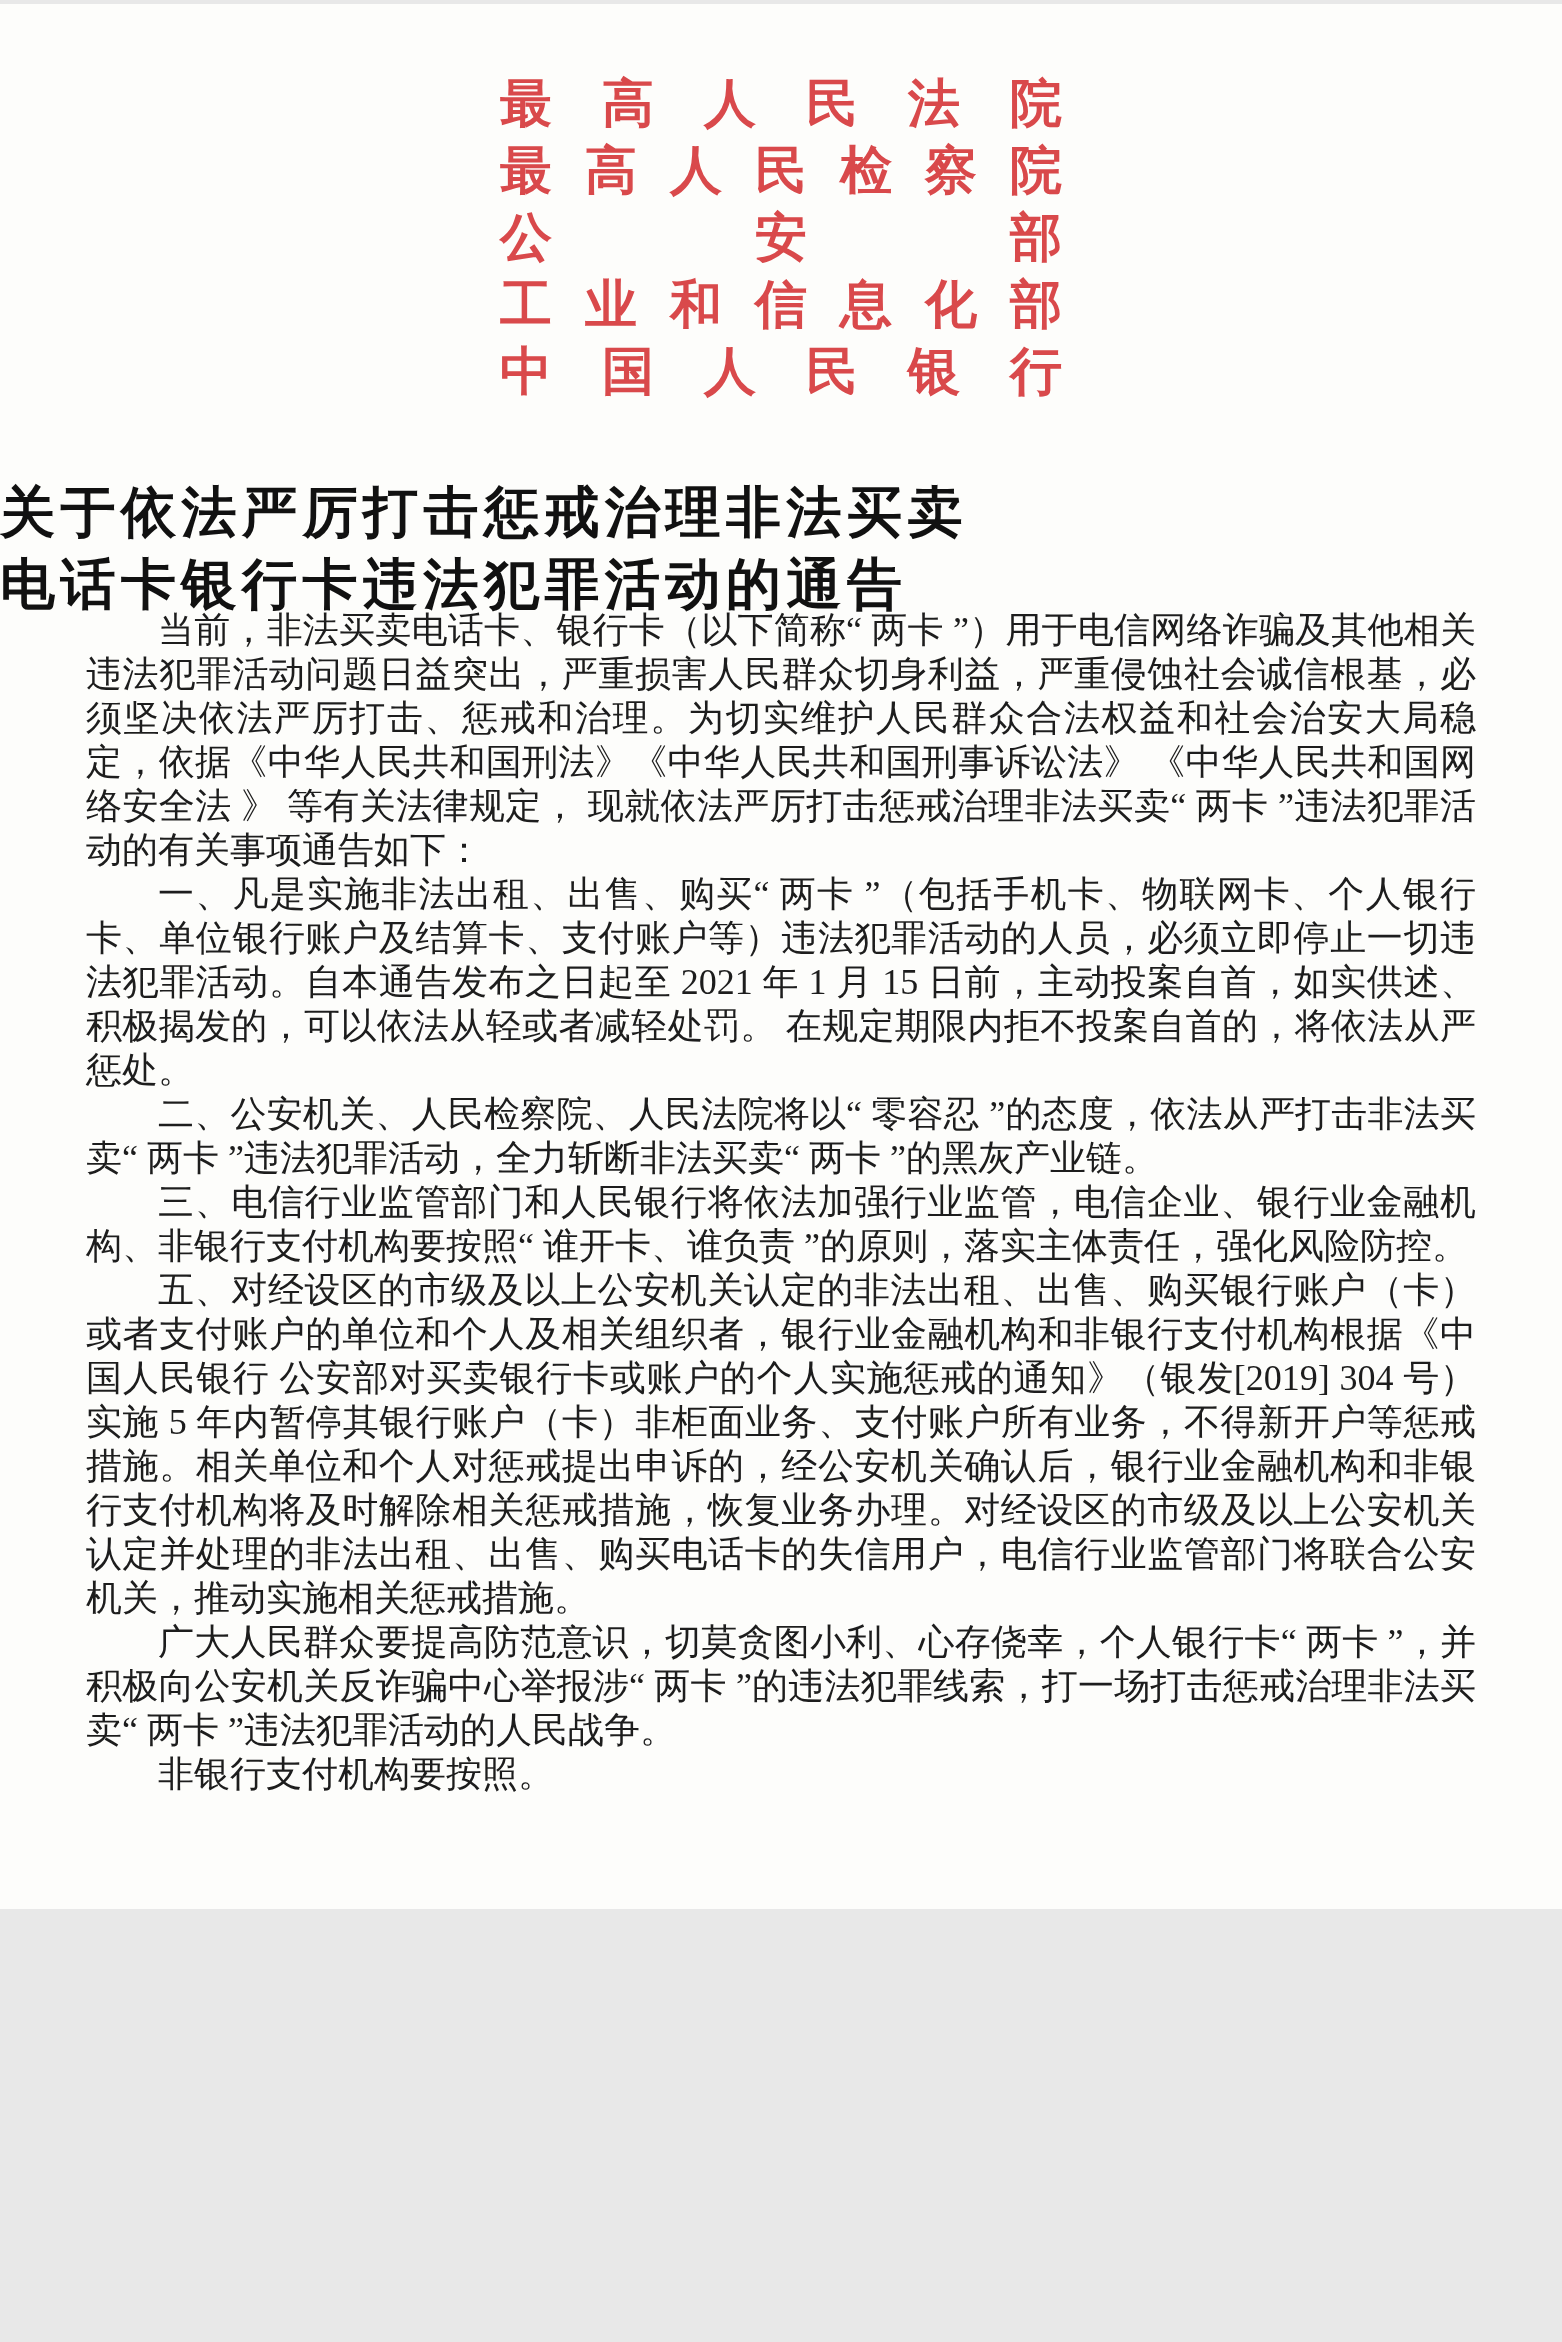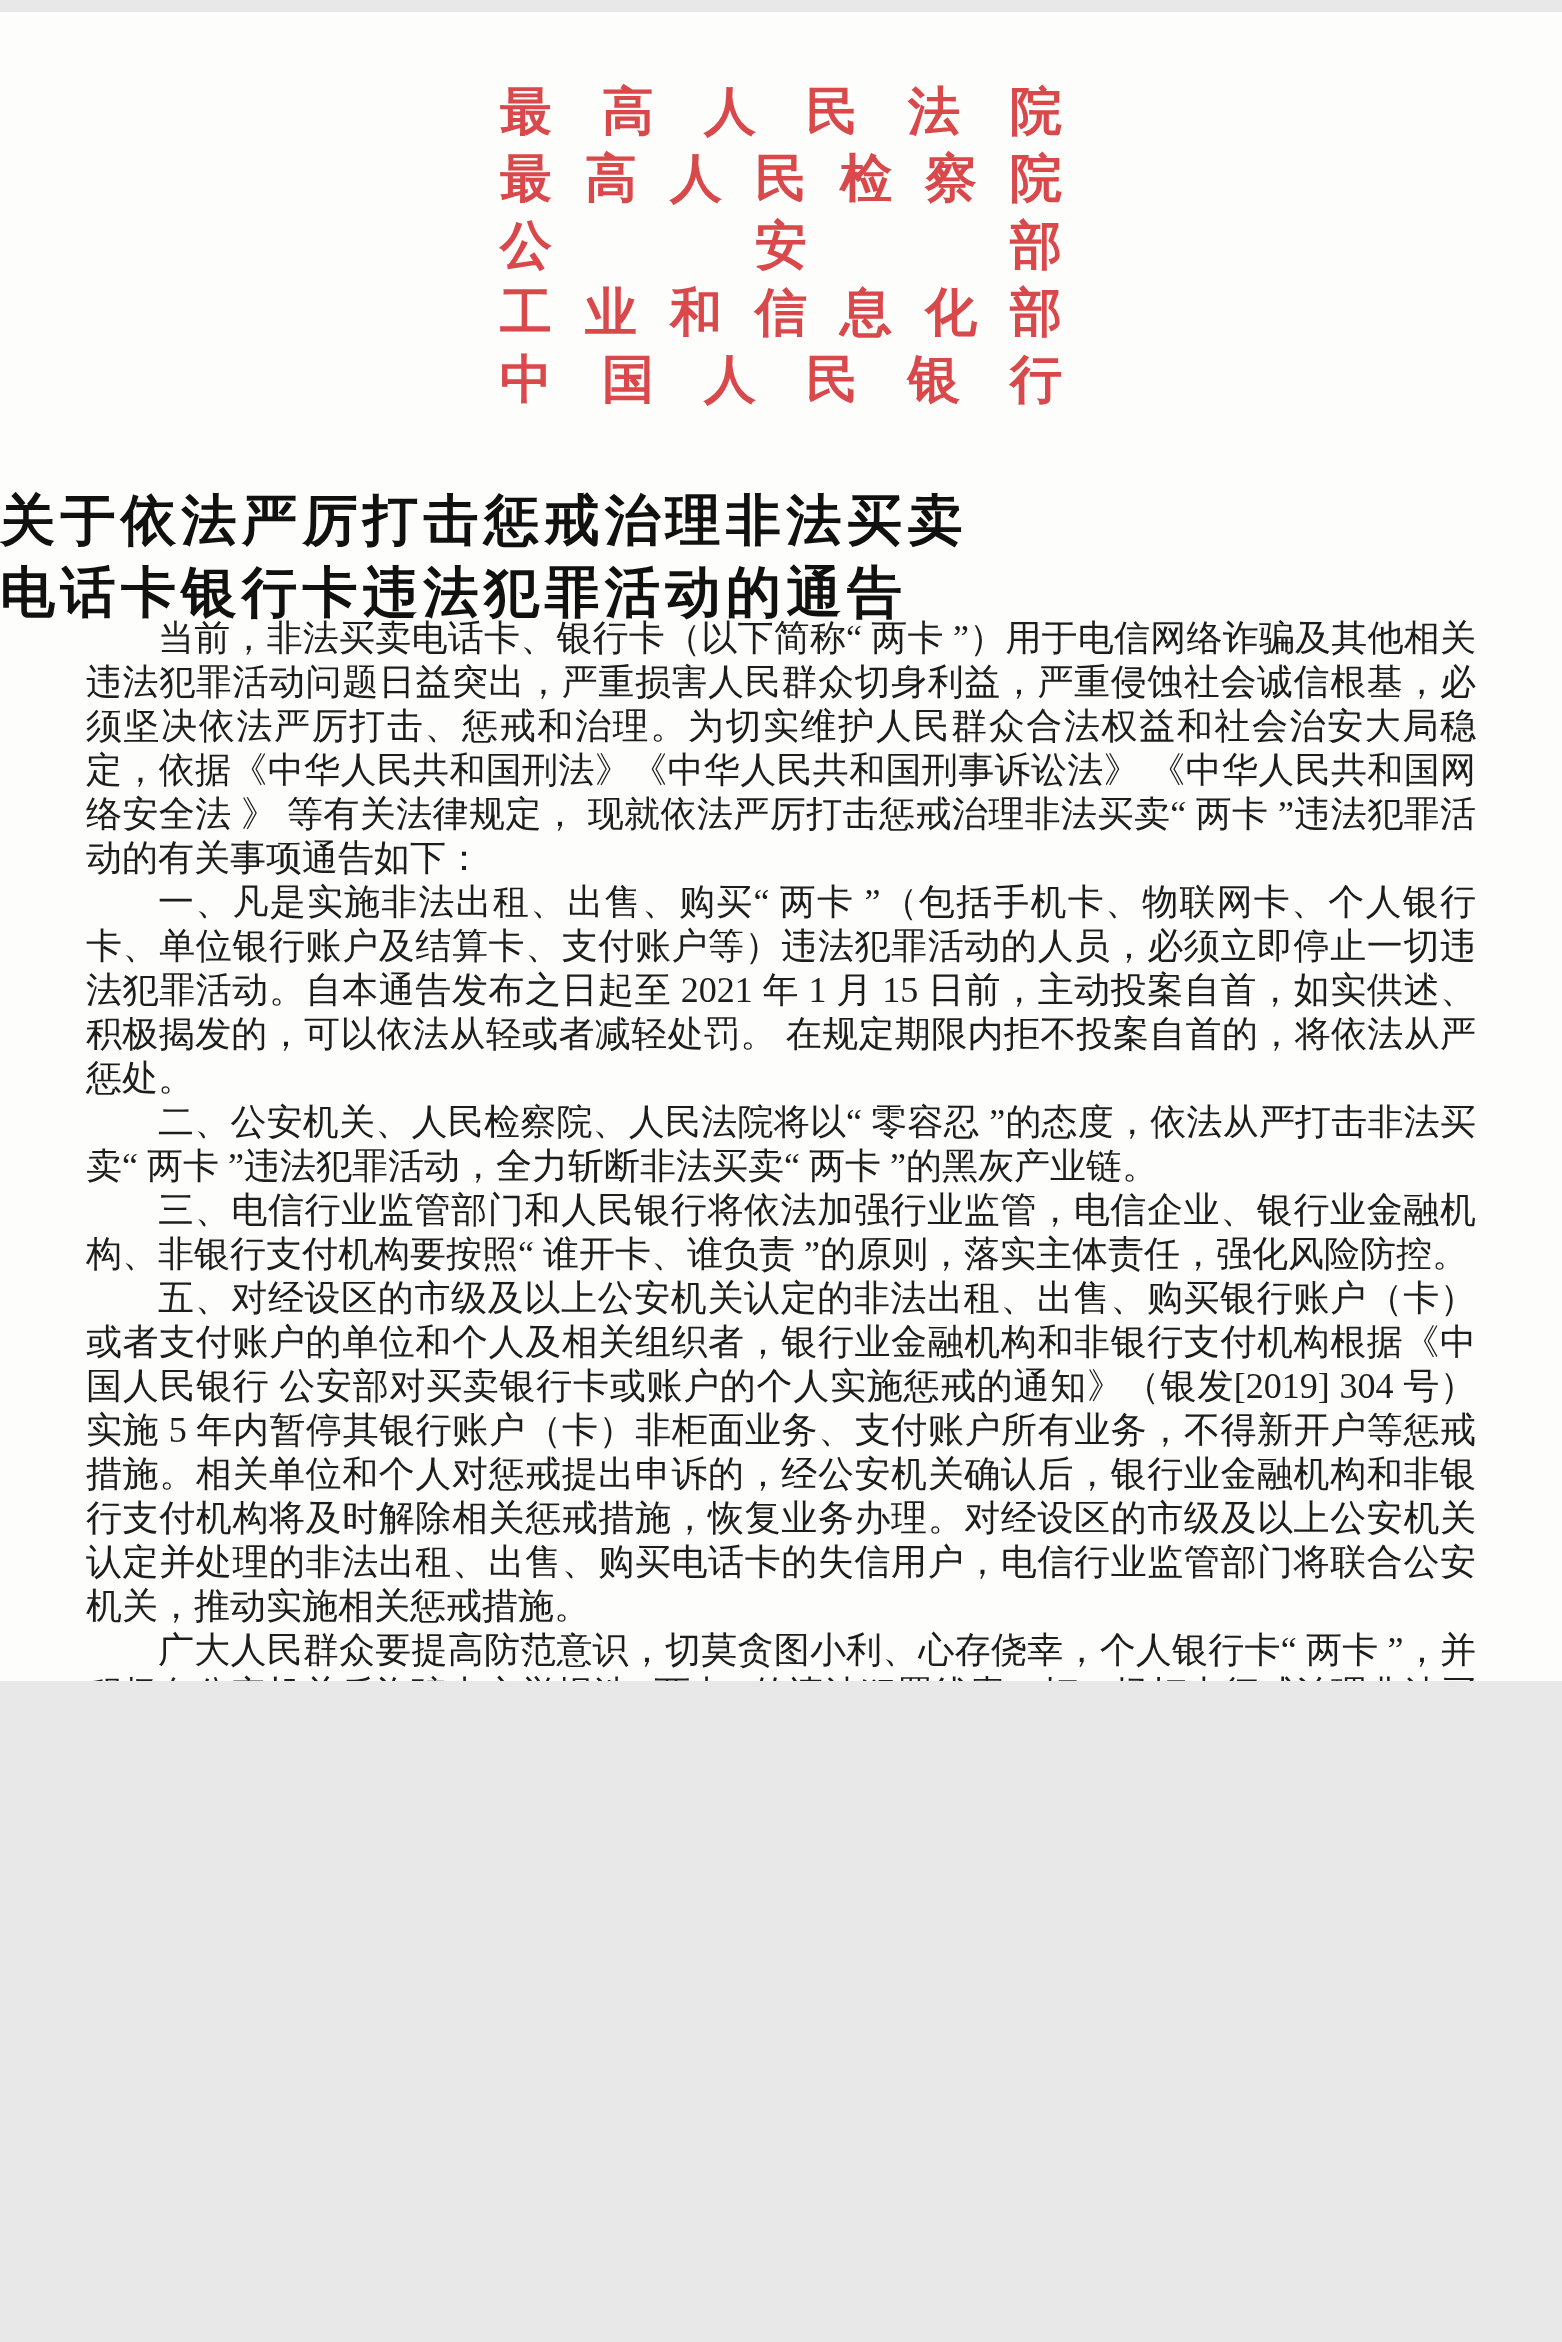--- a/index.html
+++ b/index.html
@@ -1,20 +1,20 @@
 <!DOCTYPE html>
 <html lang="zh" style="font-size:14.7px"><head>
 <meta charset="utf-8">
 <style>
   html,body{margin:0;padding:0;}
   body{background:#e8e8e8;}
   .page{
     position:relative;
-    width:1562px;height:1669px;
-    margin:12px auto;
+    width:1562px;height:1905px;
+    margin:4px auto;
     background:#fdfdfb;
     overflow:hidden;
     font-family:"Liberation Serif","DejaVu Serif",serif;
   }
 
   
   .agency-header{position:absolute;top:66px;left:0;right:0;}
   .agency-row{
     width:562px;margin:0 auto;
     font-size:52px;line-height:67px;font-weight:700;

